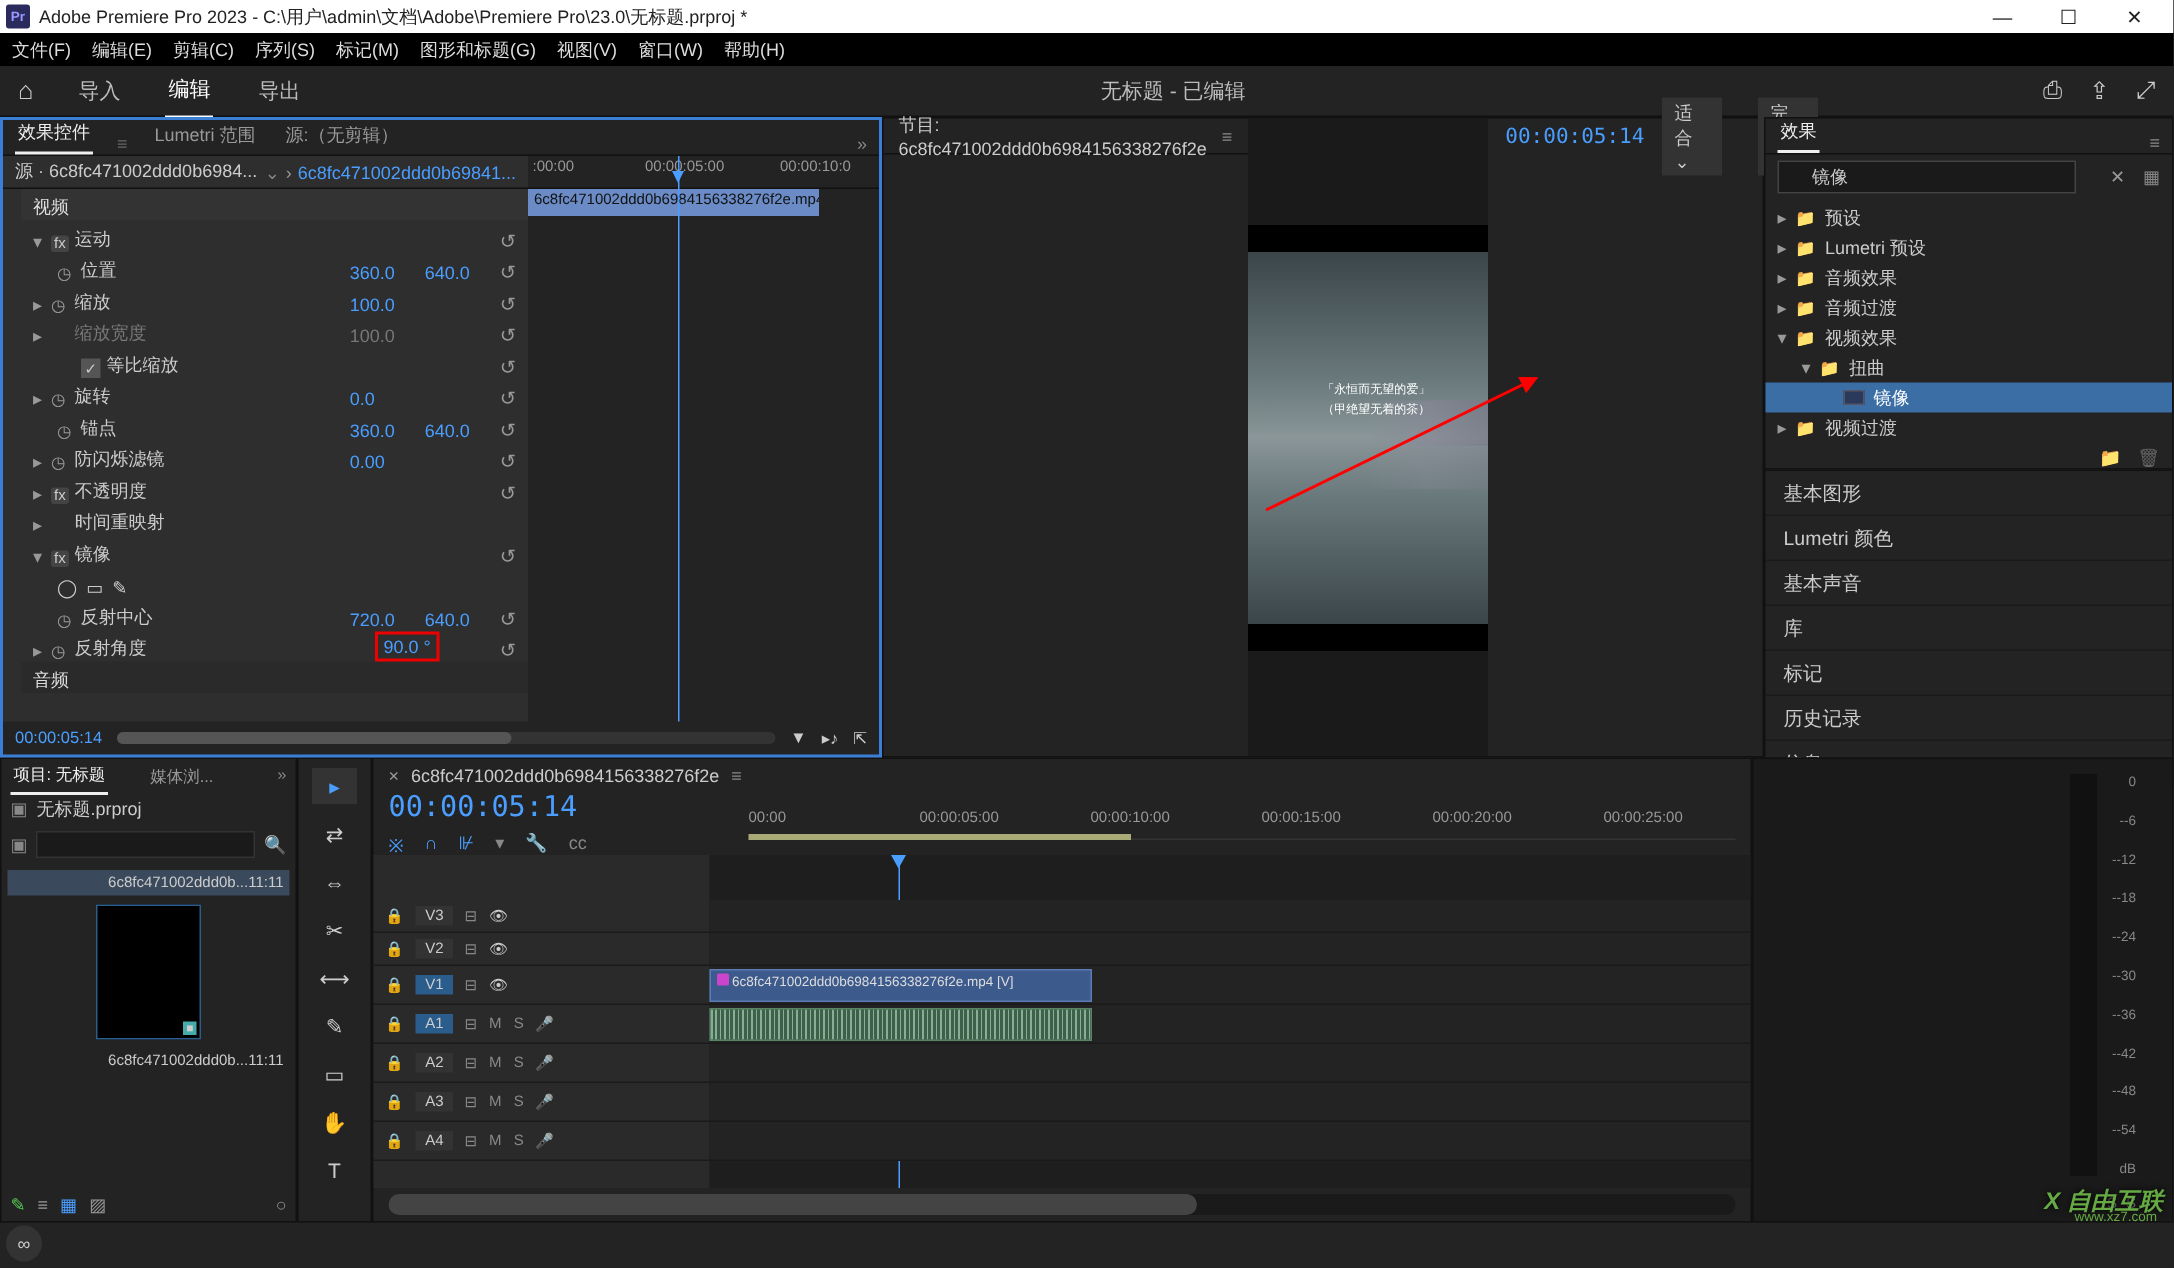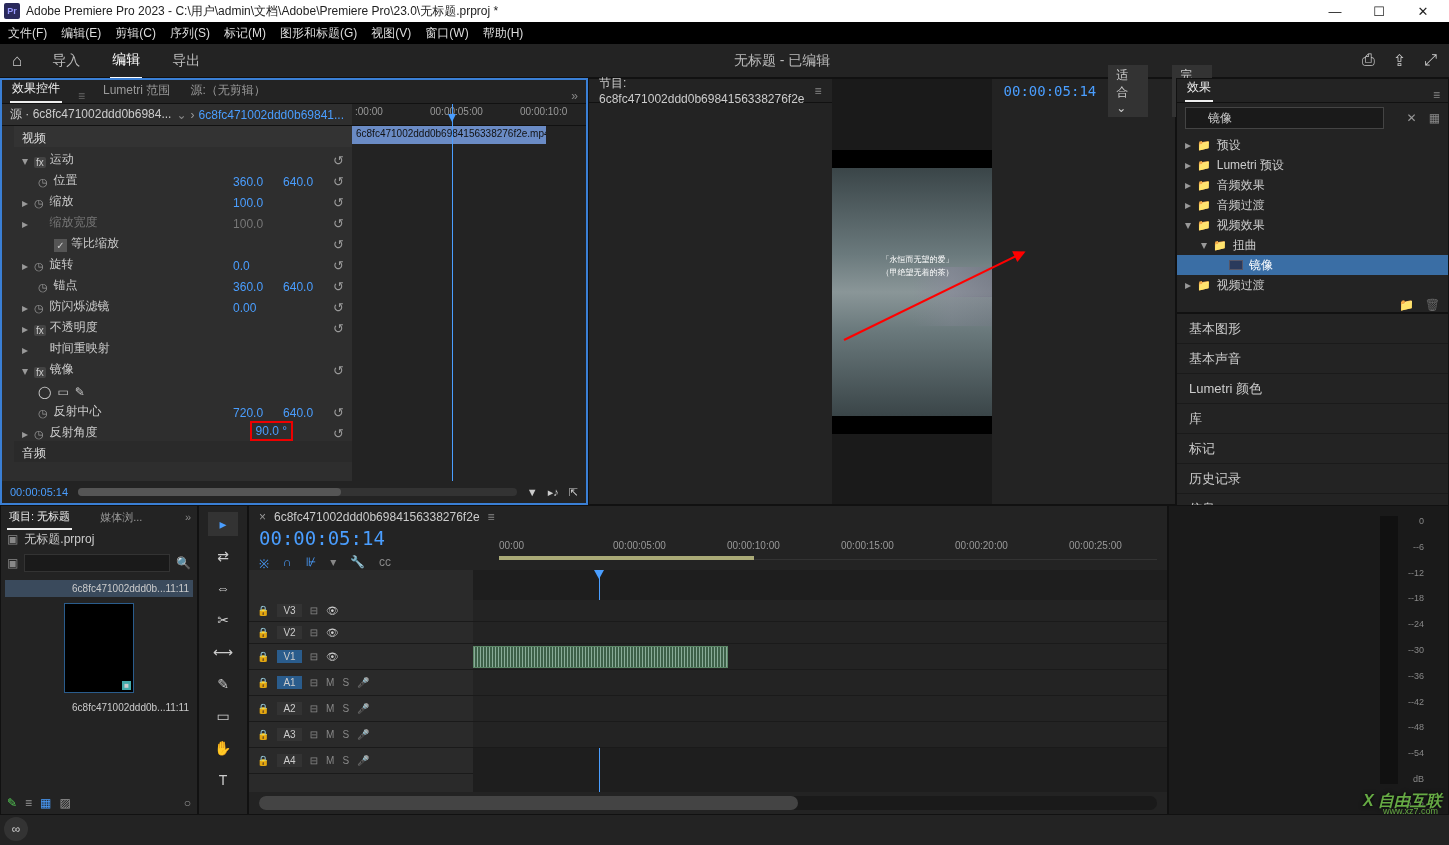--- a/index.html
+++ b/index.html
@@ -466,22 +466,22 @@
             <span>视频过渡</span>
           </div>
       </div>
       <div class="ef-footer">
         <span>📁</span>
         <span>🗑</span>
       </div>
     </div>
     <div class="panel side-panels" style="flex:1;">
       <div class="side-panel-item">基本图形</div>
+      <div class="side-panel-item">Lumetri 颜色</div>
       <div class="side-panel-item">基本声音</div>
-      <div class="side-panel-item">Lumetri 颜色</div>
       <div class="side-panel-item">库</div>
       <div class="side-panel-item">标记</div>
       <div class="side-panel-item">历史记录</div>
       <div class="side-panel-item">信息</div>
     </div>
   </div>
 
   <div class="bottom-row" style="grid-column: 1 / 4;">
 
     <div class="project-panel">
@@ -618,20 +618,23 @@
               <span class="track-toggle">S</span>
               <span class="track-toggle">🎤</span>
             </div>
         </div>
         <div class="tl-tracks">
           <div class="tl-playhead" style="left:126px;"></div>
           <div style="height:30px;"></div>
           <div class="tl-track-lane slim"></div>
           <div class="tl-track-lane slim"></div>
           <div class="tl-track-lane">
+            <div class="tl-clip-v" style="left:0;width:255px;"><span class="fx-dot"></span><span>6c8fc471002ddd0b6984156338276f2e.mp4 [V]</span></div>
+          </div>
+          <div class="tl-track-lane">
             <div class="tl-clip-a" style="left:0;width:255px;">
                 <div class="waveform"></div>
               </div>
           </div>
           <div class="tl-track-lane"></div>
           <div class="tl-track-lane"></div>
           <div class="tl-track-lane"></div>
         </div>
       </div>
       <div class="tl-scrollbar">

